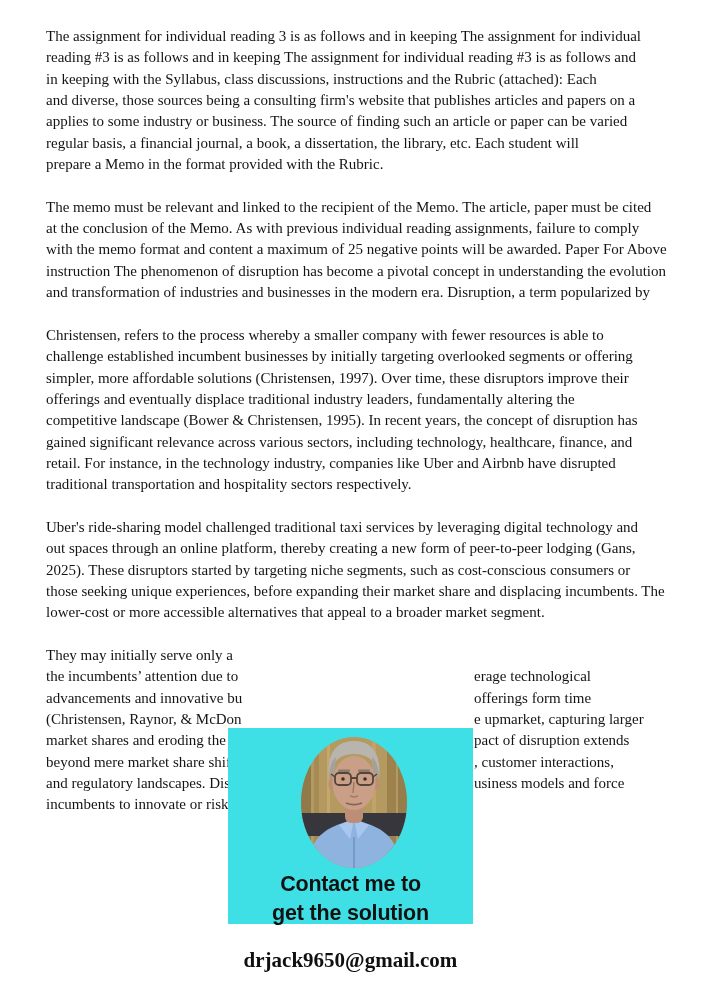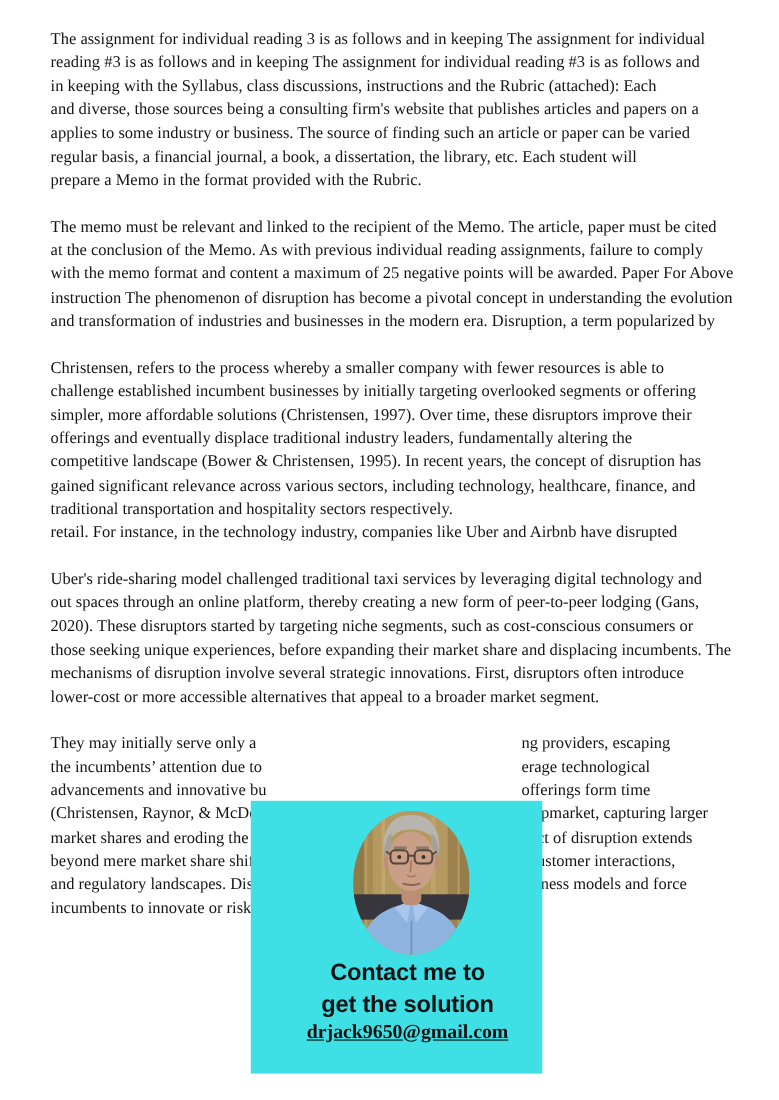--- a/index.html
+++ b/index.html
@@ -30,49 +30,47 @@
     position: absolute;
     left: 428px;
     top: 0;
     white-space: nowrap;
   }
   .overlay-card {
     position: absolute;
     left: 228px;
     top: 728px;
     width: 245px;
-    height: 248px;
+    height: 196px;
     z-index: 10;
     text-align: center;
-    padding-left: 20px;
   }
   .portrait {
     width: 106px;
     height: 131px;
     border-radius: 50%;
     overflow: hidden;
     margin: 9px 0 0 73px;
   }
   .portrait svg { display: block; }
   .contact-text {
     margin-top: 2px;
     font-family: "Liberation Sans", sans-serif;
     font-weight: bold;
     font-size: 21.5px;
     line-height: 29px;
     color: #121212;
     letter-spacing: -0.2px;
   }
   .email-text {
-    margin-top: 0;
+    margin-top: 20px;
     font-family: "Liberation Serif", serif;
     font-weight: bold;
-    font-size: 18px;
+    font-size: 21px;
     color: #101010;
-    text-decoration: underline;
   }
 </style>
 </head>
 <body>
 
 <div class="doc">
     <div class="para">
       <div class="tline">The assignment for individual reading 3 is as follows and in keeping The assignment for individual</div>
       <div class="tline">reading #3 is as follows and in keeping The assignment for individual reading #3 is as follows and</div>
       <div class="tline">in keeping with the Syllabus, class discussions, instructions and the Rubric (attached): Each</div>
@@ -88,33 +86,32 @@
       <div class="tline">instruction The phenomenon of disruption has become a pivotal concept in understanding the evolution</div>
       <div class="tline">and transformation of industries and businesses in the modern era. Disruption, a term popularized by</div>
     </div>
     <div class="para">
       <div class="tline">Christensen, refers to the process whereby a smaller company with fewer resources is able to</div>
       <div class="tline">challenge established incumbent businesses by initially targeting overlooked segments or offering</div>
       <div class="tline">simpler, more affordable solutions (Christensen, 1997). Over time, these disruptors improve their</div>
       <div class="tline">offerings and eventually displace traditional industry leaders, fundamentally altering the</div>
       <div class="tline">competitive landscape (Bower &amp; Christensen, 1995). In recent years, the concept of disruption has</div>
       <div class="tline">gained significant relevance across various sectors, including technology, healthcare, finance, and</div>
+      <div class="tline">retail. For instance, in the technology industry, companies like Uber and Airbnb have disrupted</div>
       <div class="tline">traditional transportation and hospitality sectors respectively.</div>
-      <div class="tline">retail. For instance, in the technology industry, companies like Uber and Airbnb have disrupted</div>
     </div>
     <div class="para">
       <div class="tline">Uber's ride-sharing model challenged traditional taxi services by leveraging digital technology and</div>
       <div class="tline">out spaces through an online platform, thereby creating a new form of peer-to-peer lodging (Gans,</div>
-      <div class="tline">2020). These disruptors started by targeting niche segments, such as cost-conscious consumers or</div>
+      <div class="tline">2025). These disruptors started by targeting niche segments, such as cost-conscious consumers or</div>
       <div class="tline">those seeking unique experiences, before expanding their market share and displacing incumbents. The</div>
-      <div class="tline">mechanisms of disruption involve several strategic innovations. First, disruptors often introduce</div>
       <div class="tline">lower-cost or more accessible alternatives that appeal to a broader market segment.</div>
     </div>
     <div class="para">
-      <div class="orow"><span class="lfrag">They may initially serve only a</span><span class="rfrag">ng providers, escaping</span></div>
+      <div class="orow"><span class="lfrag">They may initially serve only a</span></div>
       <div class="orow"><span class="lfrag">the incumbents’ attention due to</span><span class="rfrag">erage technological</span></div>
       <div class="orow"><span class="lfrag">advancements and innovative bu</span><span class="rfrag">offerings form time</span></div>
       <div class="orow"><span class="lfrag">(Christensen, Raynor, &amp; McDon</span><span class="rfrag">e upmarket, capturing larger</span></div>
       <div class="orow"><span class="lfrag">market shares and eroding the d</span><span class="rfrag">pact of disruption extends</span></div>
       <div class="orow"><span class="lfrag">beyond mere market share shifts</span><span class="rfrag">, customer interactions,</span></div>
       <div class="orow"><span class="lfrag">and regulatory landscapes. Disru</span><span class="rfrag">usiness models and force</span></div>
       <div class="orow"><span class="lfrag">incumbents to innovate or risk o</span><span class="rfrag"></span></div>
     </div>
   </div>
 

